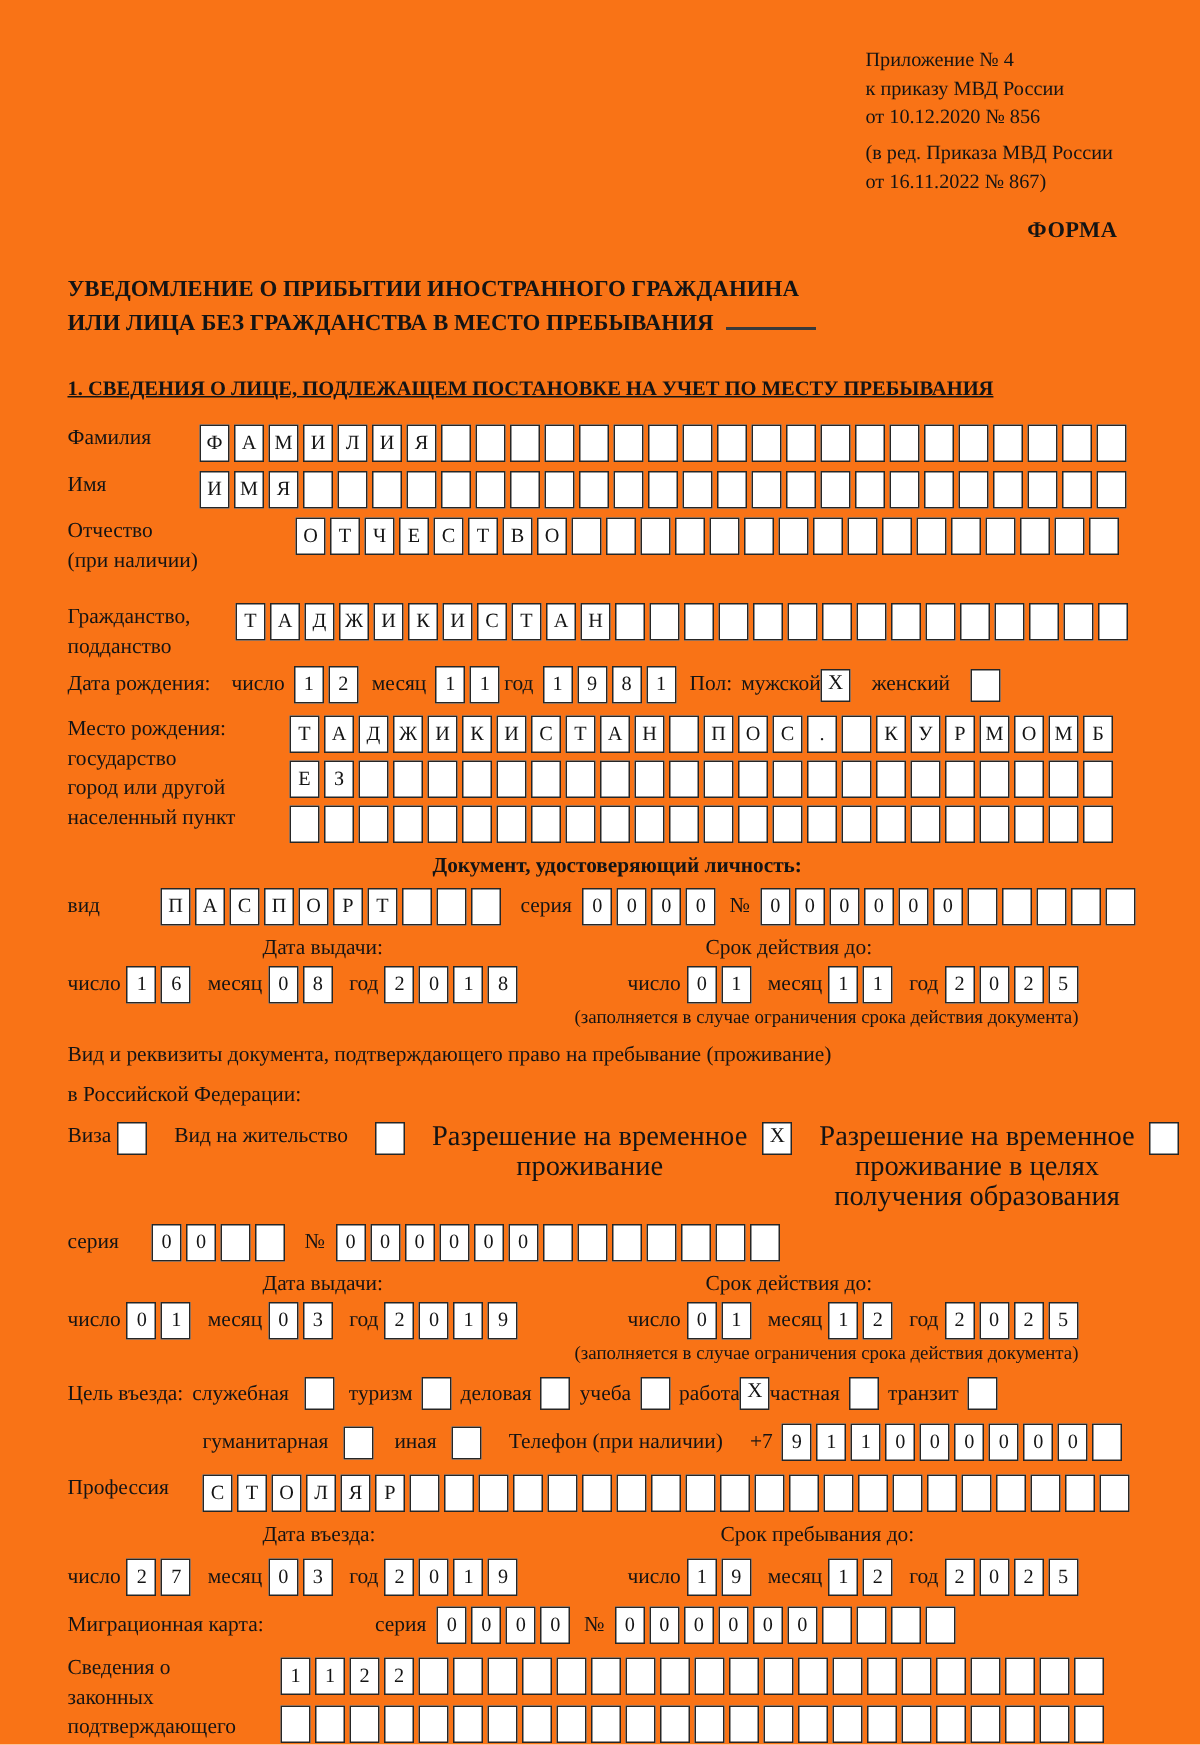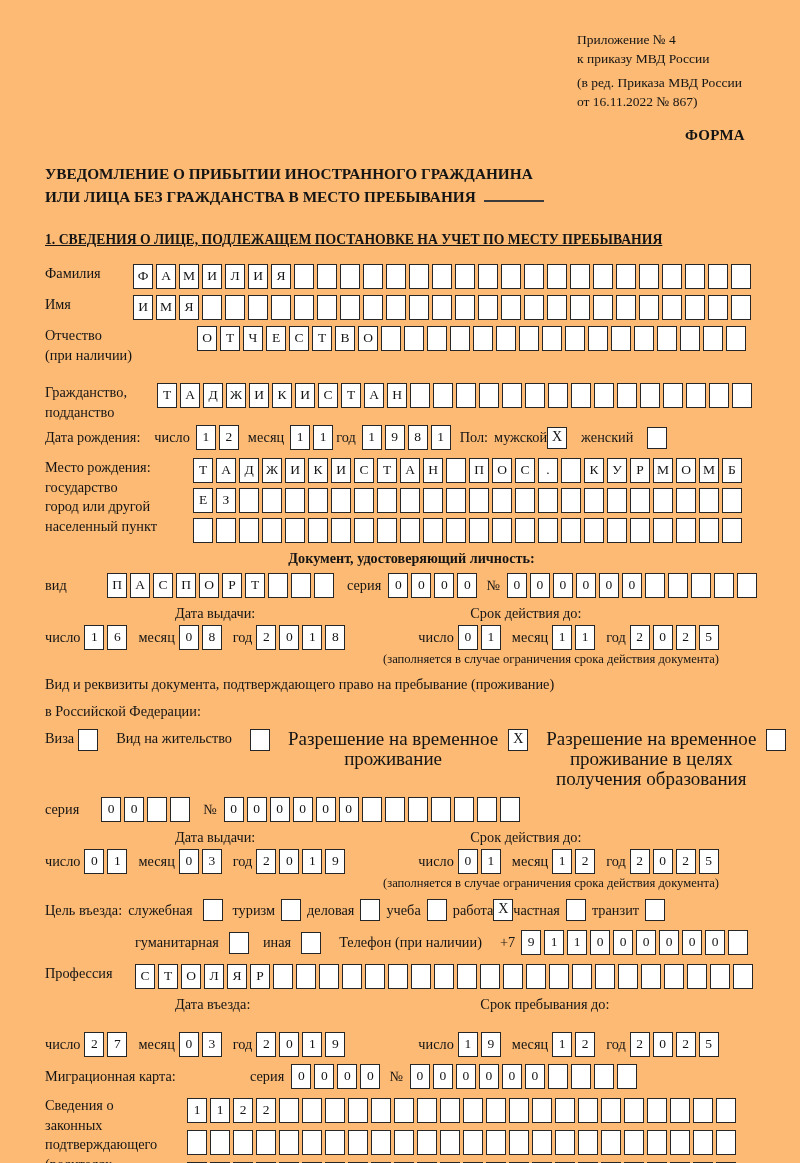--- a/index.html
+++ b/index.html
@@ -1,17 +1,17 @@
 <!DOCTYPE html>
 <html><head>
 <meta charset="utf-8">
 <style>
   html,body{margin:0;padding:0;background:#fff;}
   body{font-family:"Liberation Serif","DejaVu Serif",serif;color:#141414;}
-  .page{width:800px;height:1163px;box-sizing:border-box;padding:30px 22px 0 45px;overflow:hidden;background:#fdba74;}
+  .page{width:800px;height:1163px;box-sizing:border-box;padding:30px 22px 0 45px;overflow:hidden;background:#f97316;}
   .top-right{margin-left:532px;font-size:13.5px;line-height:19px;}
   .top-right .amend{margin-top:5px;}
   .forma{text-align:right;padding-right:33px;font-weight:bold;font-size:15px;margin-top:16px;letter-spacing:.3px;}
   .title{text-align:left;font-weight:bold;font-size:15.3px;line-height:23px;margin-top:18px;}
   .blank-line{display:inline-block;width:60px;height:13px;border-bottom:2.2px solid #3a3a3a;margin-left:8px;}
   .section{font-weight:bold;font-size:13.7px;margin-top:24px;margin-bottom:16px;text-decoration:underline;}
   .r{display:flex;align-items:flex-start;margin-bottom:6px;}
   .rc{align-items:center;}
   .lbl{font-size:14.3px;line-height:19px;flex:none;}
   .lblcol{flex:none;font-size:14.3px;line-height:19.5px;}
@@ -31,20 +31,21 @@
   .gap6{margin-left:6px;} .gap10{margin-left:10px;} .gap14{margin-left:14px;} .gap18{margin-left:18px;}
 </style>
 </head>
 <body>
 
 <div class="page">
 
   <div class="top-right">
     <div>Приложение № 4</div>
     <div>к приказу МВД России</div>
+    <div>от 10.12.2020 № 856</div>
     <div class="amend">(в ред. Приказа МВД России</div>
     <div>от 16.11.2022 № 867)</div>
   </div>
 
   <div class="forma">ФОРМА</div>
 
   <div class="title">
     <div>УВЕДОМЛЕНИЕ О ПРИБЫТИИ ИНОСТРАННОГО ГРАЖДАНИНА</div>
     <div>
       <span>ИЛИ ЛИЦА БЕЗ ГРАЖДАНСТВА В МЕСТО ПРЕБЫВАНИЯ</span><span class="blank-line"></span>
@@ -225,21 +226,21 @@
     <span class="lbl gap18">Телефон (при наличии)</span>
     <span class="lbl gap18">+7</span>
     <span class="cellrow gap6"><span class="cell">9</span><span class="cell">1</span><span class="cell">1</span><span class="cell">0</span><span class="cell">0</span><span class="cell">0</span><span class="cell">0</span><span class="cell">0</span><span class="cell">0</span><span class="cell"></span></span>
   </div>
 
   <div class="r">
     <span class="lbl" style="width:90px">Профессия</span>
     <span class="cellrow"><span class="cell">С</span><span class="cell">Т</span><span class="cell">О</span><span class="cell">Л</span><span class="cell">Я</span><span class="cell">Р</span><span class="cell"></span><span class="cell"></span><span class="cell"></span><span class="cell"></span><span class="cell"></span><span class="cell"></span><span class="cell"></span><span class="cell"></span><span class="cell"></span><span class="cell"></span><span class="cell"></span><span class="cell"></span><span class="cell"></span><span class="cell"></span><span class="cell"></span><span class="cell"></span><span class="cell"></span><span class="cell"></span><span class="cell"></span><span class="cell"></span><span class="cell"></span></span>
   </div>
 
-  <div class="r" style="margin-bottom:18px">
+  <div class="r" style="margin-bottom:6px">
     <span class="lbl" style="margin-left:130px">Дата въезда:</span>
     <span class="lbl" style="margin-left:230px">Срок пребывания до:</span>
   </div>
 
   <div class="r rc" style="margin-bottom:7px">
     <span class="dg">
       <span class="lbl">число</span>
       <span class="cellrow"><span class="cell">2</span><span class="cell">7</span></span>
       <span class="lbl">месяц</span>
       <span class="cellrow"><span class="cell">0</span><span class="cell">3</span></span>

